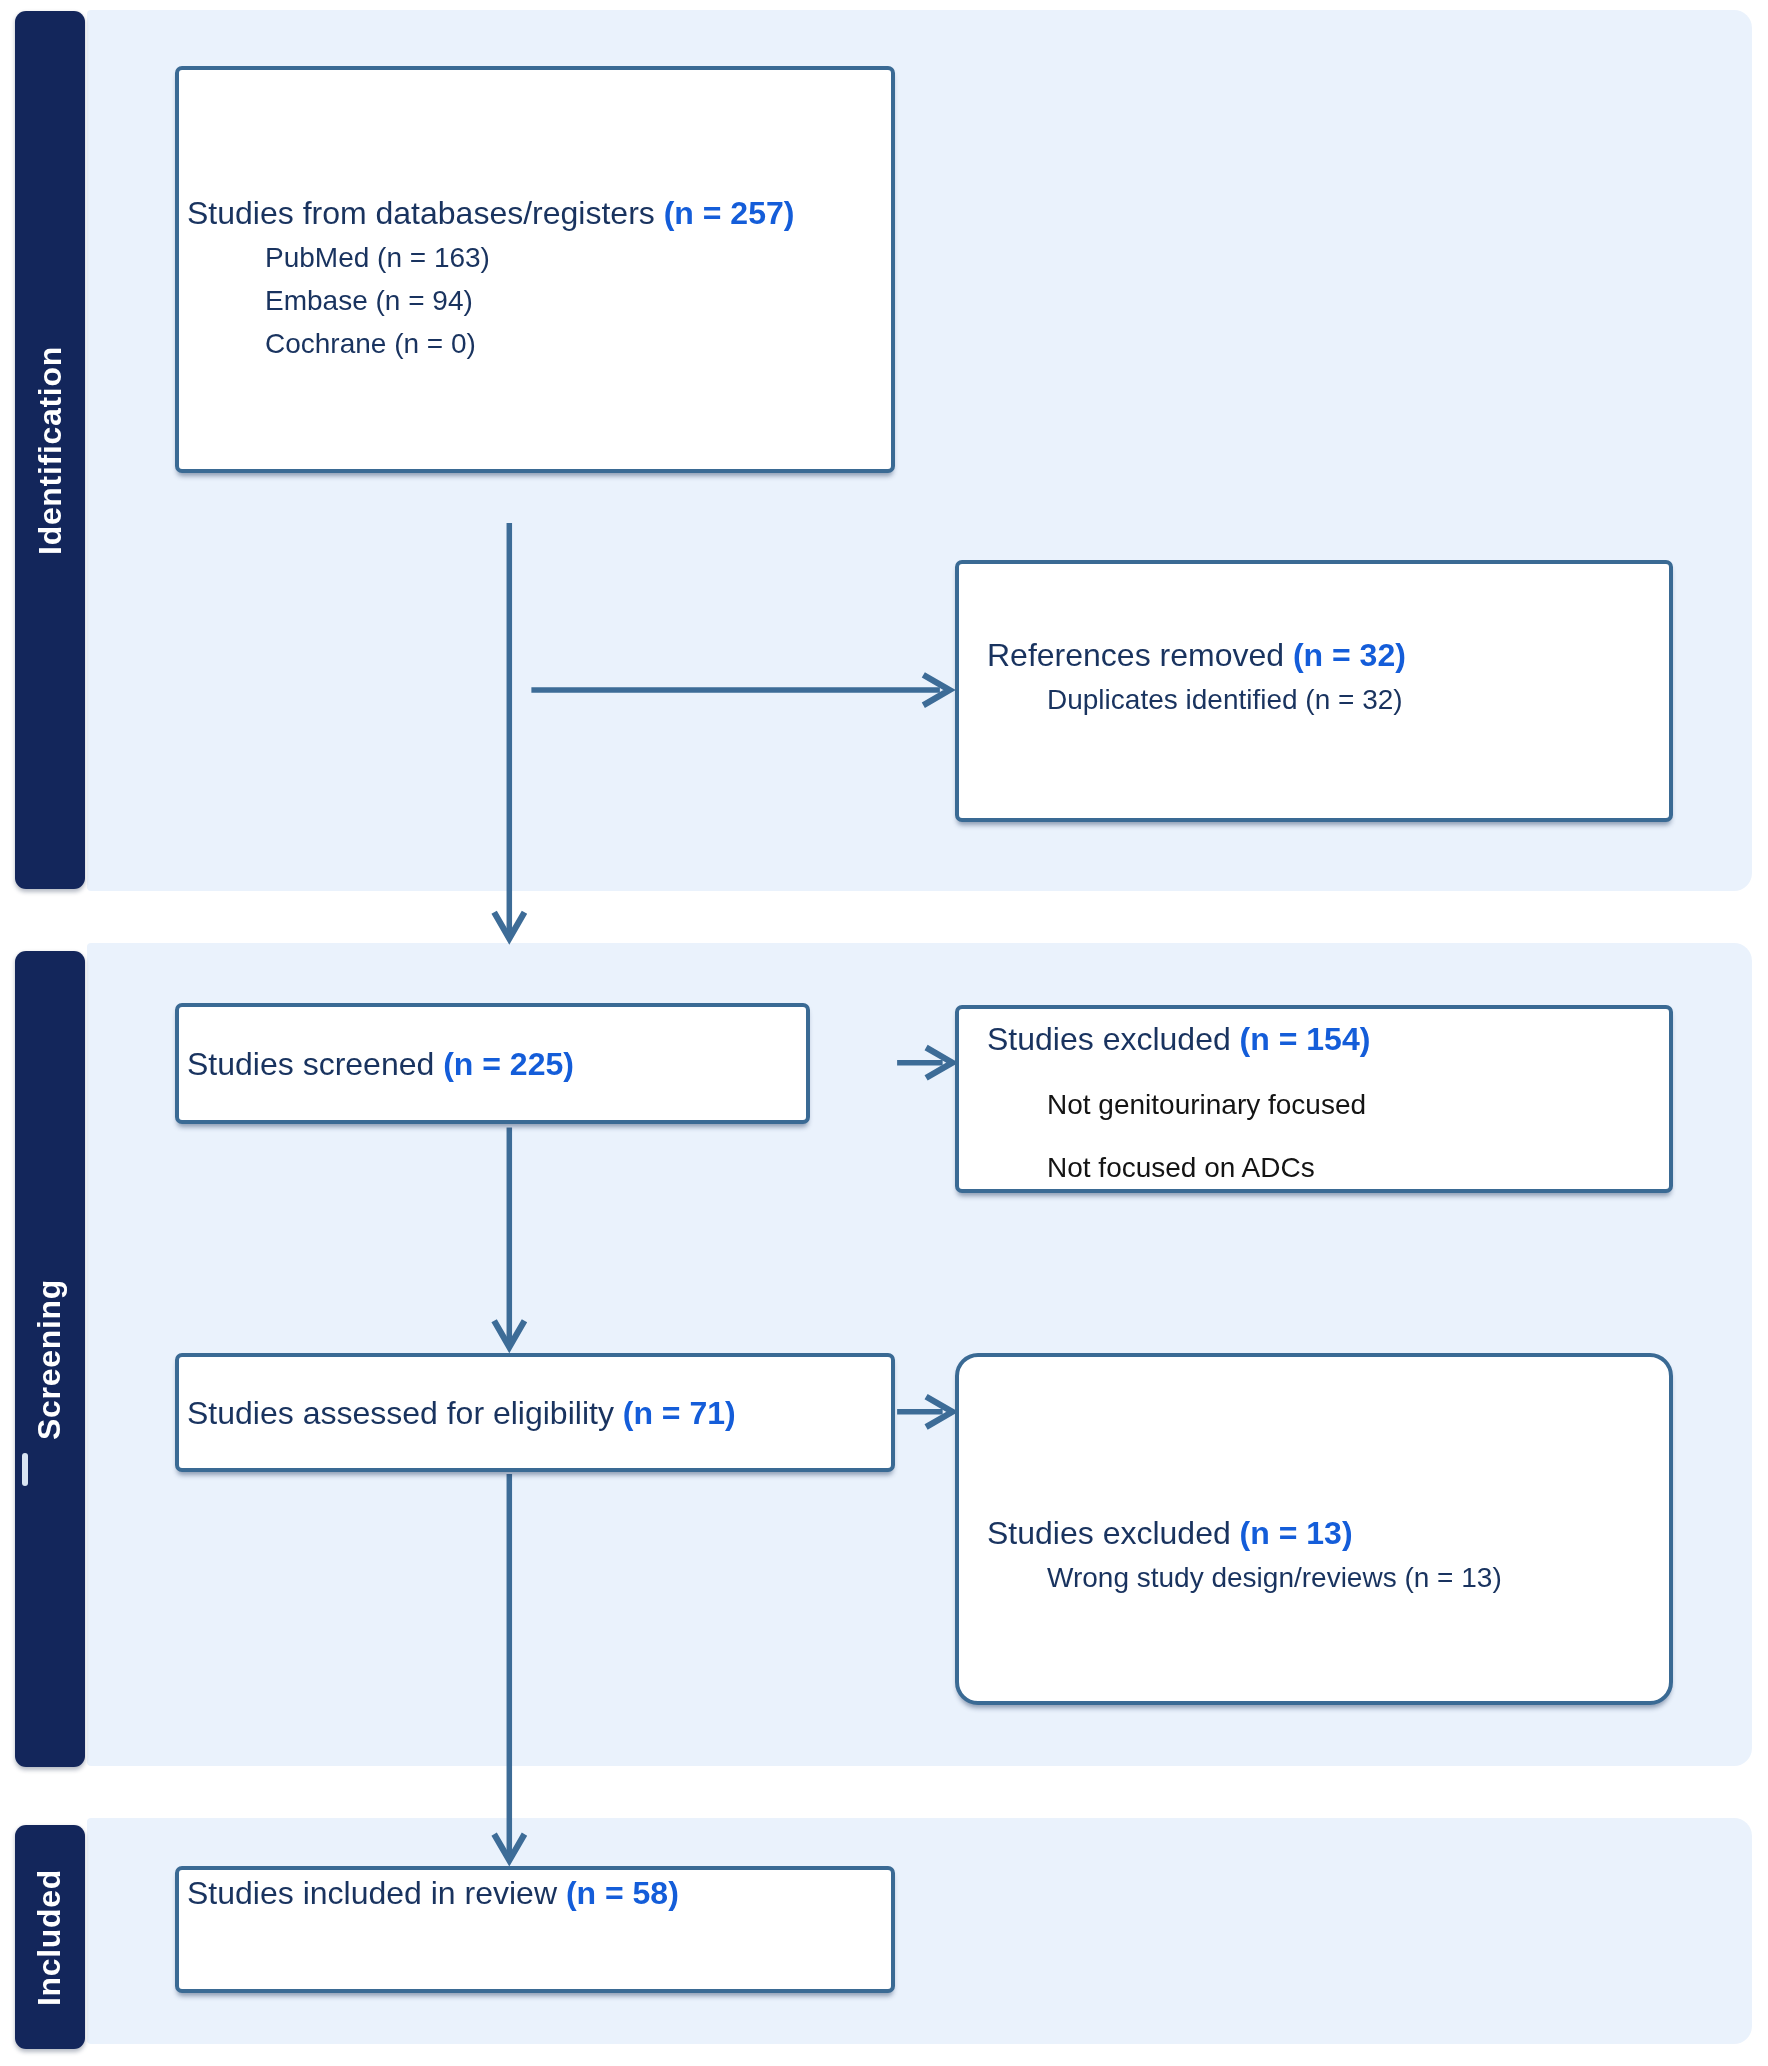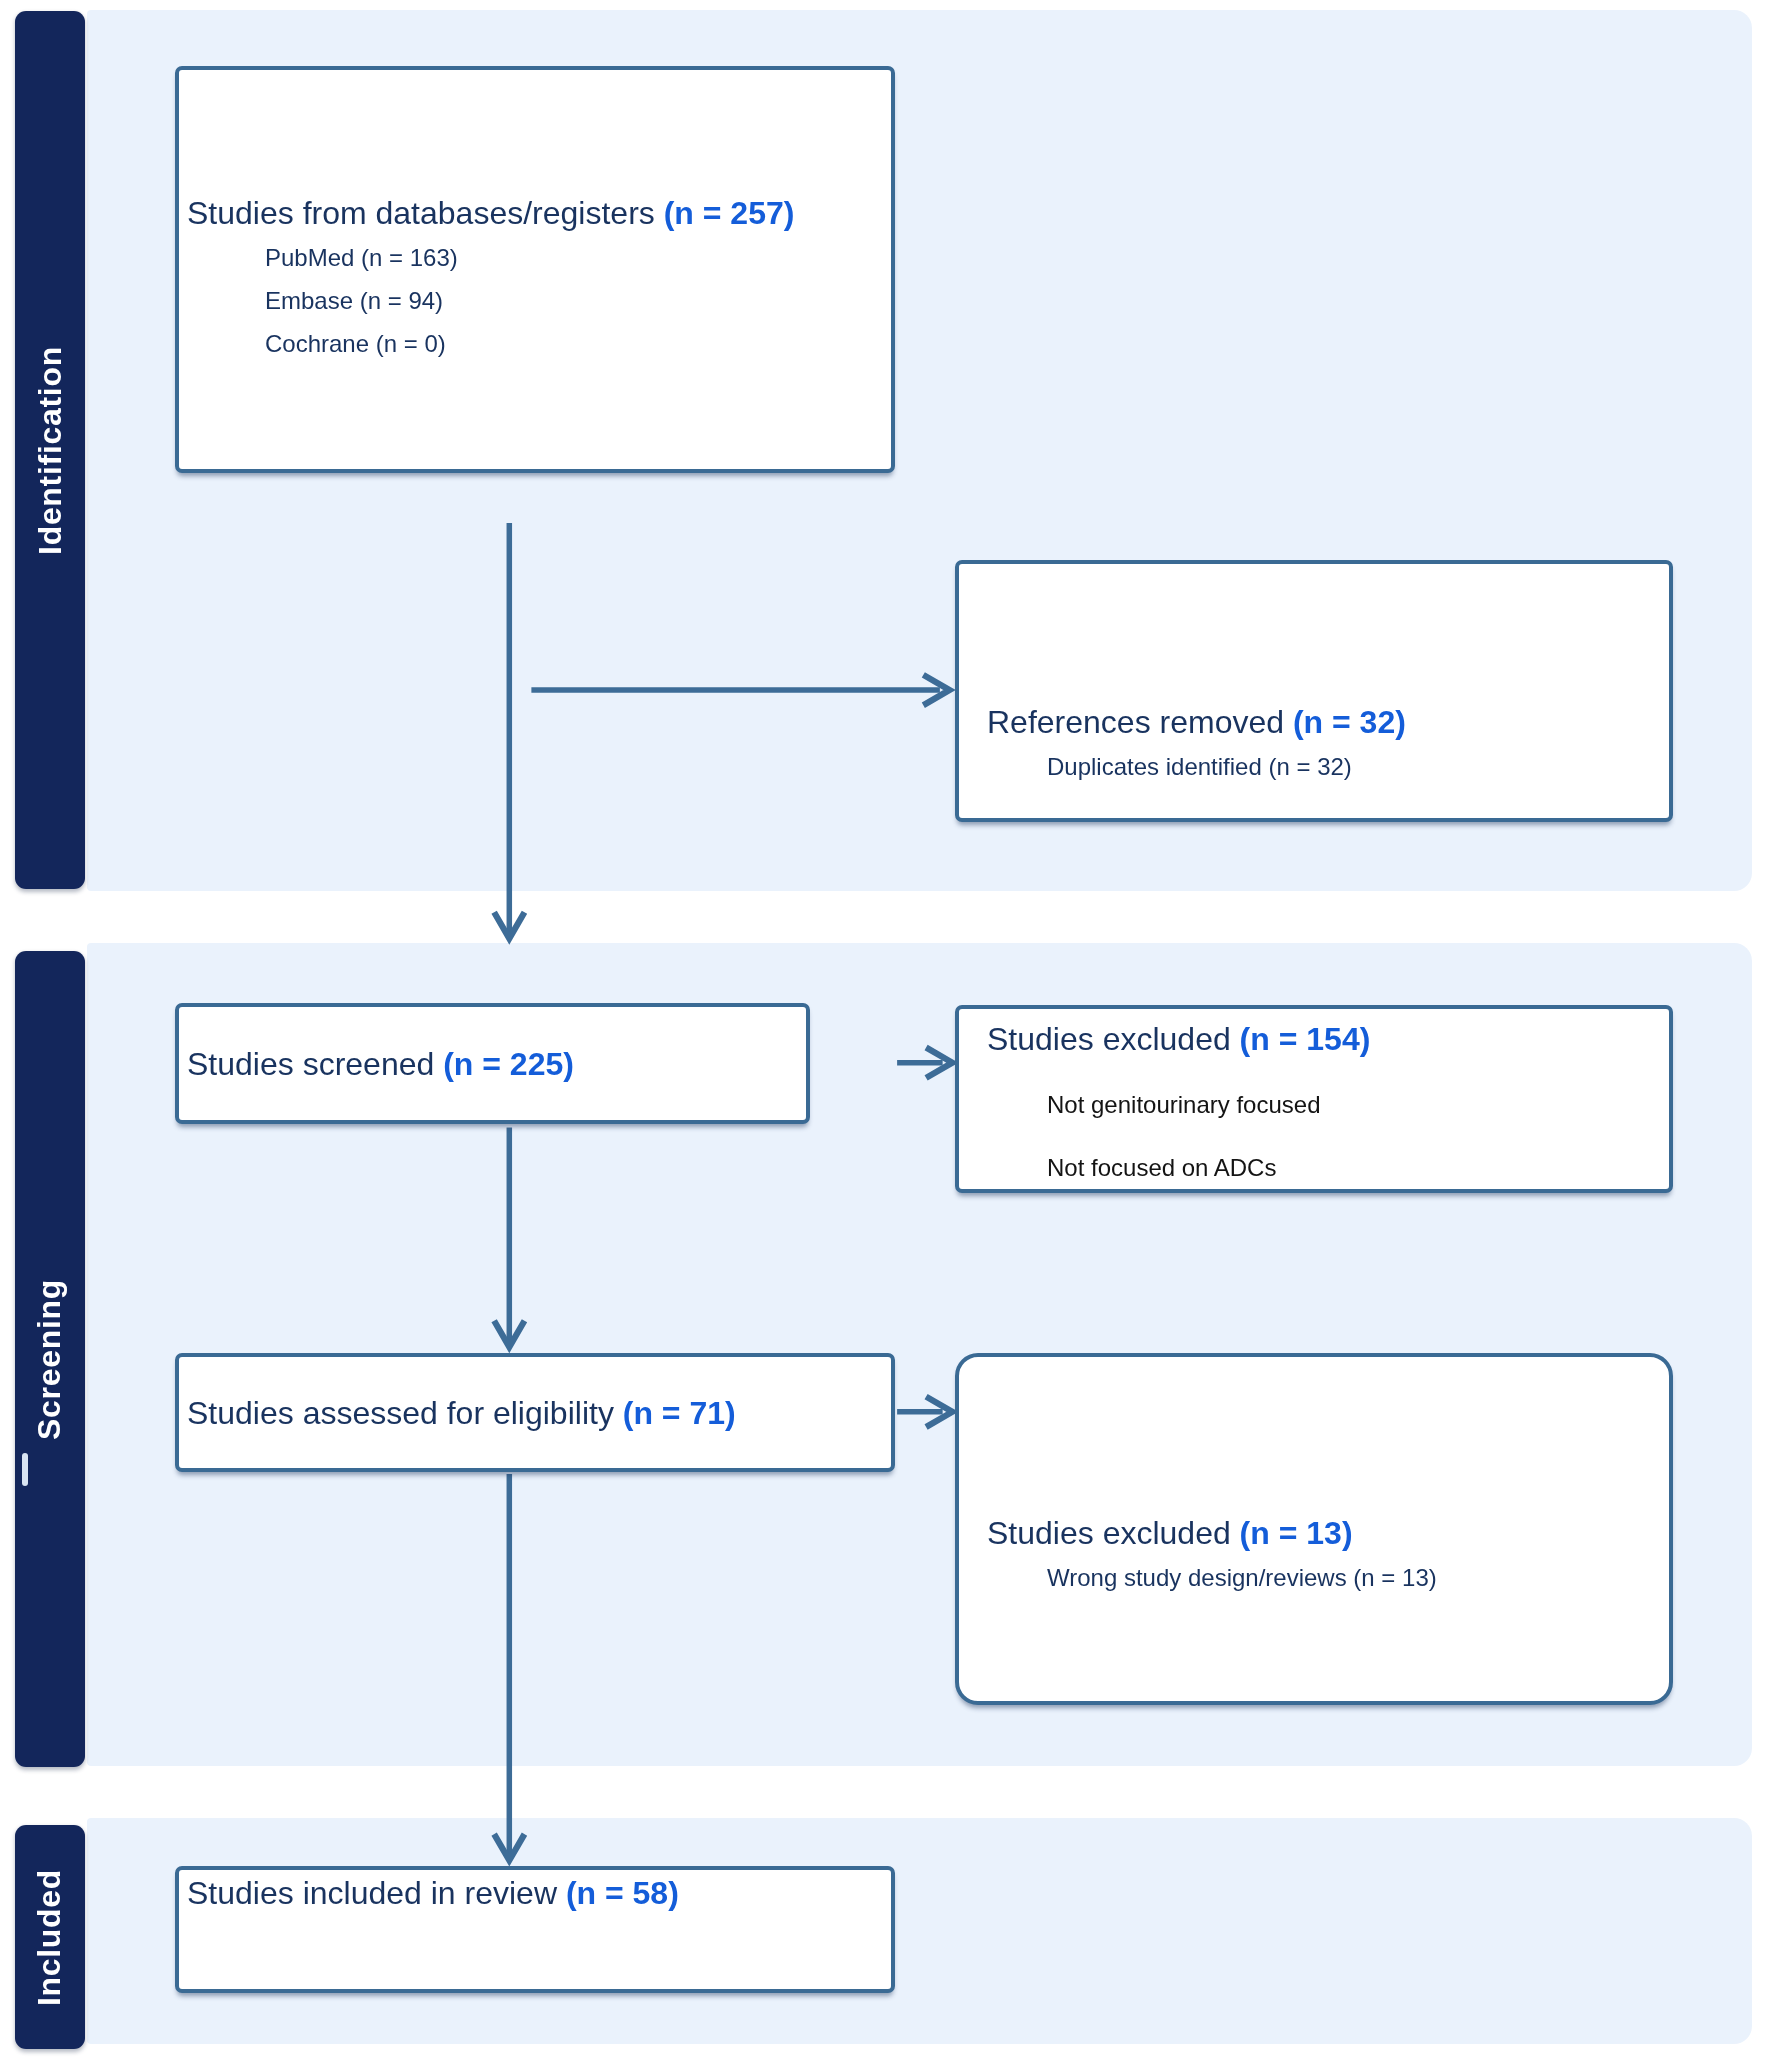--- a/index.html
+++ b/index.html
@@ -28,29 +28,29 @@
   .bar-dash{position:absolute;left:7px;top:502px;width:6.2px;height:33px;
     background:#D9E4F2;border-radius:3.5px;}
   
   .box{
     position:absolute;background:var(--c-box_fill,#FFFFFF);
     border:4.8px solid var(--c-box_border,#3A6A94);border-radius:7px;
     box-shadow:0 4.8px 5.5px -2.1px rgba(26,50,90,.45);
     display:flex;flex-direction:column;box-sizing:border-box;
   }
   .box1{left:175px;top:66px;width:720px;height:407px;justify-content:center;padding-top:16.6px;}
-  .box2{left:955px;top:560px;width:718px;height:262px;justify-content:flex-end;padding-bottom:30px;}
+  .box2{left:955px;top:560px;width:718px;height:262px;justify-content:center;padding-bottom:30px;}
   .box3{left:175px;top:1003px;width:635px;height:121px;justify-content:center;}
   .box4{left:955px;top:1005px;width:718px;height:188px;justify-content:space-between;padding-top:7px;}
   .box5{left:175px;top:1353px;width:720px;height:119px;justify-content:center;}
   .box6{left:955px;top:1353px;width:718px;height:352px;justify-content:center;padding-top:50px;border-radius:23px;}
   .box7{left:175px;top:1866px;width:720px;height:127px;justify-content:flex-start;}
   .bline{white-space:nowrap;}
   .main{font-size:32px;line-height:46px;color:var(--c-text_navy,#19335F);padding-left:8px;}
-  .item{font-size:24px;line-height:43px;color:var(--c-text_navy,#19335F);padding-left:86px;}
+  .item{font-size:28px;line-height:43px;color:var(--c-text_navy,#19335F);padding-left:86px;}
   .box-r .main{padding-left:28px;}
   .box-r .item{padding-left:88px;}
   .cnt{font-weight:bold;color:var(--c-text_blue,#145DD9);}
   .box4 .item{color:var(--c-text_black,#141414);}
   
   .arrows{position:absolute;left:0;top:0;width:1768px;height:2066px;pointer-events:none;}
   .arrows path{stroke:var(--c-arrow,#3D6C97);fill:none;}
   .shaft{stroke-width:8px;}
   .head{stroke-width:9px;stroke-linejoin:miter;}
 </style>

